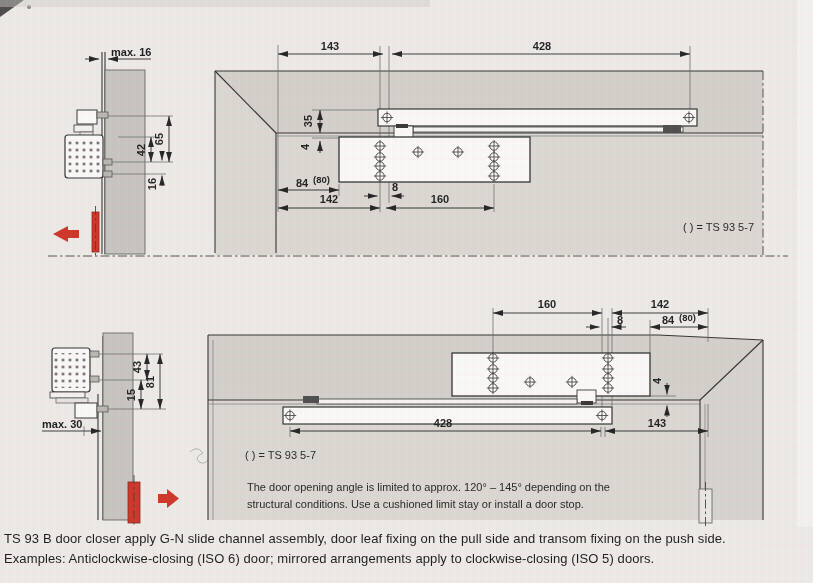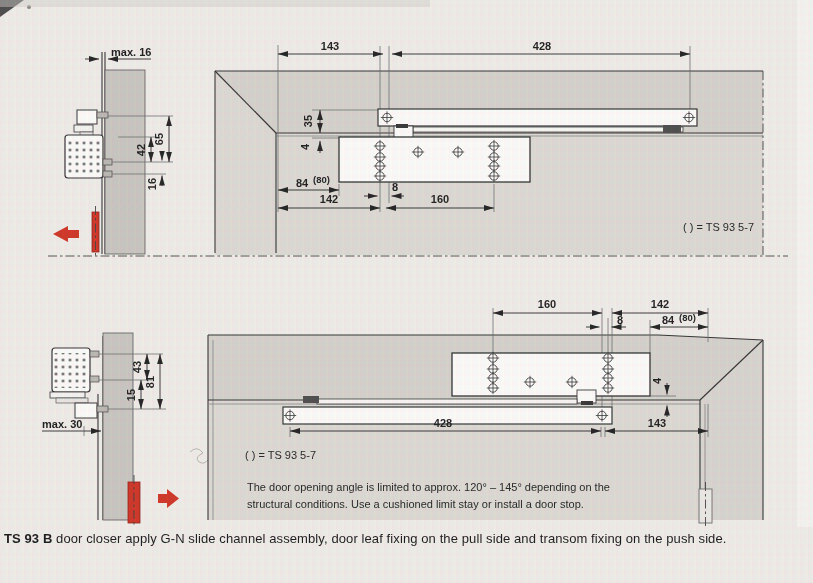--- a/index.html
+++ b/index.html
@@ -4,21 +4,21 @@
 <style>
   html,body{margin:0;padding:0;}
   body{font-family:"Liberation Sans", sans-serif;}
   .page{position:relative;width:813px;height:583px;background:#eeebe7;overflow:hidden;}
   .moire{position:absolute;inset:0;pointer-events:none;opacity:.55;
     background:
       repeating-linear-gradient(90deg, rgba(255,120,180,.07) 0 2px, rgba(120,220,160,.06) 2px 4px, rgba(150,160,255,.05) 4px 6px, rgba(255,240,150,.06) 6px 8px),
       repeating-linear-gradient(0deg, rgba(255,150,200,.06) 0 3px, rgba(140,230,180,.05) 3px 6px, rgba(200,200,255,.04) 6px 9px);}
   .caption{position:absolute;left:4px;top:529px;width:800px;color:#161616;
     font-size:13px;line-height:20px;letter-spacing:.1px;}
-  .caption b{font-weight:700;}
+  .caption b{font-weight:400;}
   svg text{font-family:"Liberation Sans", sans-serif;}
   .dim{font-size:11px;font-weight:700;fill:#1b1b1b;}
   .dimsup{font-size:9.5px;font-weight:700;fill:#1b1b1b;}
   .lbl{font-size:11px;font-weight:700;fill:#161616;}
   .note{font-size:11px;fill:#222;}
   .dl{stroke:#222;stroke-width:0.9;fill:none;}
   .el{stroke:#666;stroke-width:0.75;fill:none;}
   .ml{stroke:#2f2f2f;stroke-width:1.1;fill:none;}
   .tl{stroke:#7a7a78;stroke-width:0.7;fill:none;}
   .dd{stroke:#3c3c3c;stroke-width:0.9;fill:none;stroke-dasharray:9 3 2.5 3;}
@@ -261,16 +261,17 @@
 
       <rect x="128" y="482" width="12" height="41" fill="#ce3122" stroke="#8c1f15" stroke-width="0.8"></rect>
       <line x1="134" y1="475" x2="134" y2="526" class="dd"></line>
       <polygon points="158,494 167,494 167,489 179,498.5 167,508 167,503 158,503" fill="#ce3122"></polygon>
     </g>
   </g>
 </svg>
 
 <div class="caption">
   <div><b>TS 93 B</b><span> door closer apply G-N slide channel assembly, door leaf fixing on the pull side and transom fixing on the push side.</span></div>
+  <div>Examples: Anticlockwise-closing (ISO 6) door; mirrored arrangements apply to clockwise-closing (ISO 5) doors.</div>
 </div>
 
 <div class="moire"></div>
 </div>
 
 </body></html>

